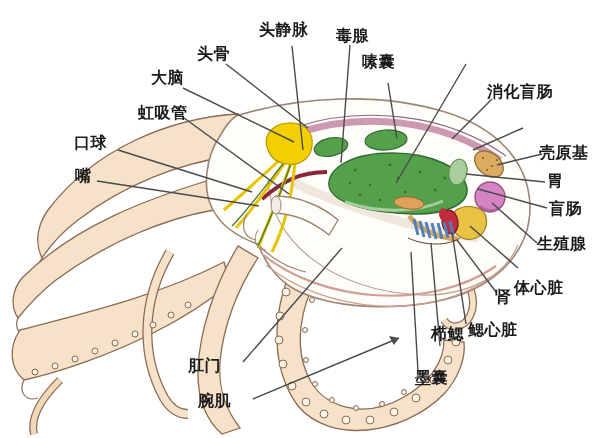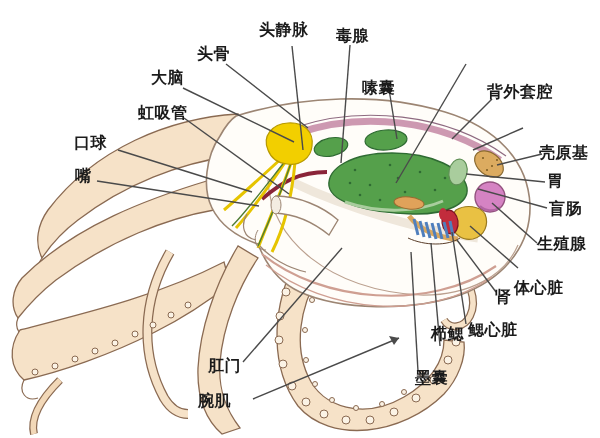--- a/index.html
+++ b/index.html
@@ -194,30 +194,30 @@
       <line x1="243" y1="362" x2="342" y2="248"></line>
       <line x1="253" y1="399" x2="399" y2="338"></line>
       <path d="M399,338 L389,336 L394,345 Z" fill="#4a4a4a" stroke="none"></path>
     </g>
   </svg>
 
   <div class="label" style="left:259px;top:22px">头静脉</div>
   <div class="label" style="left:336px;top:28px">毒腺</div>
   <div class="label" style="left:197px;top:46px">头骨</div>
   <div class="label" style="left:151px;top:70px">大脑</div>
-  <div class="label" style="left:362px;top:80px">嗉囊</div>
-  <div class="label" style="left:487px;top:84px">背外套腔</div>
+  <div class="label" style="left:362px;top:54px">嗉囊</div>
+  <div class="label" style="left:487px;top:84px">消化盲肠</div>
   <div class="label" style="left:138px;top:105px">虹吸管</div>
   <div class="label" style="left:74px;top:135px">口球</div>
   <div class="label" style="left:539px;top:145px">壳原基</div>
   <div class="label" style="left:75px;top:168px">嘴</div>
   <div class="label" style="left:547px;top:173px">胃</div>
   <div class="label" style="left:549px;top:201px">盲肠</div>
   <div class="label" style="left:537px;top:236px">生殖腺</div>
   <div class="label" style="left:514px;top:280px">体心脏</div>
   <div class="label" style="left:495px;top:289px">肾</div>
   <div class="label" style="left:468px;top:322px">鳃心脏</div>
   <div class="label" style="left:431px;top:326px">栉鳃</div>
   <div class="label" style="left:415px;top:370px">墨囊</div>
-  <div class="label" style="left:208px;top:358px">肛门</div>
+  <div class="label" style="left:188px;top:358px">肛门</div>
   <div class="label" style="left:198px;top:393px">腕肌</div>
 
 </div>
 
 </body></html>

